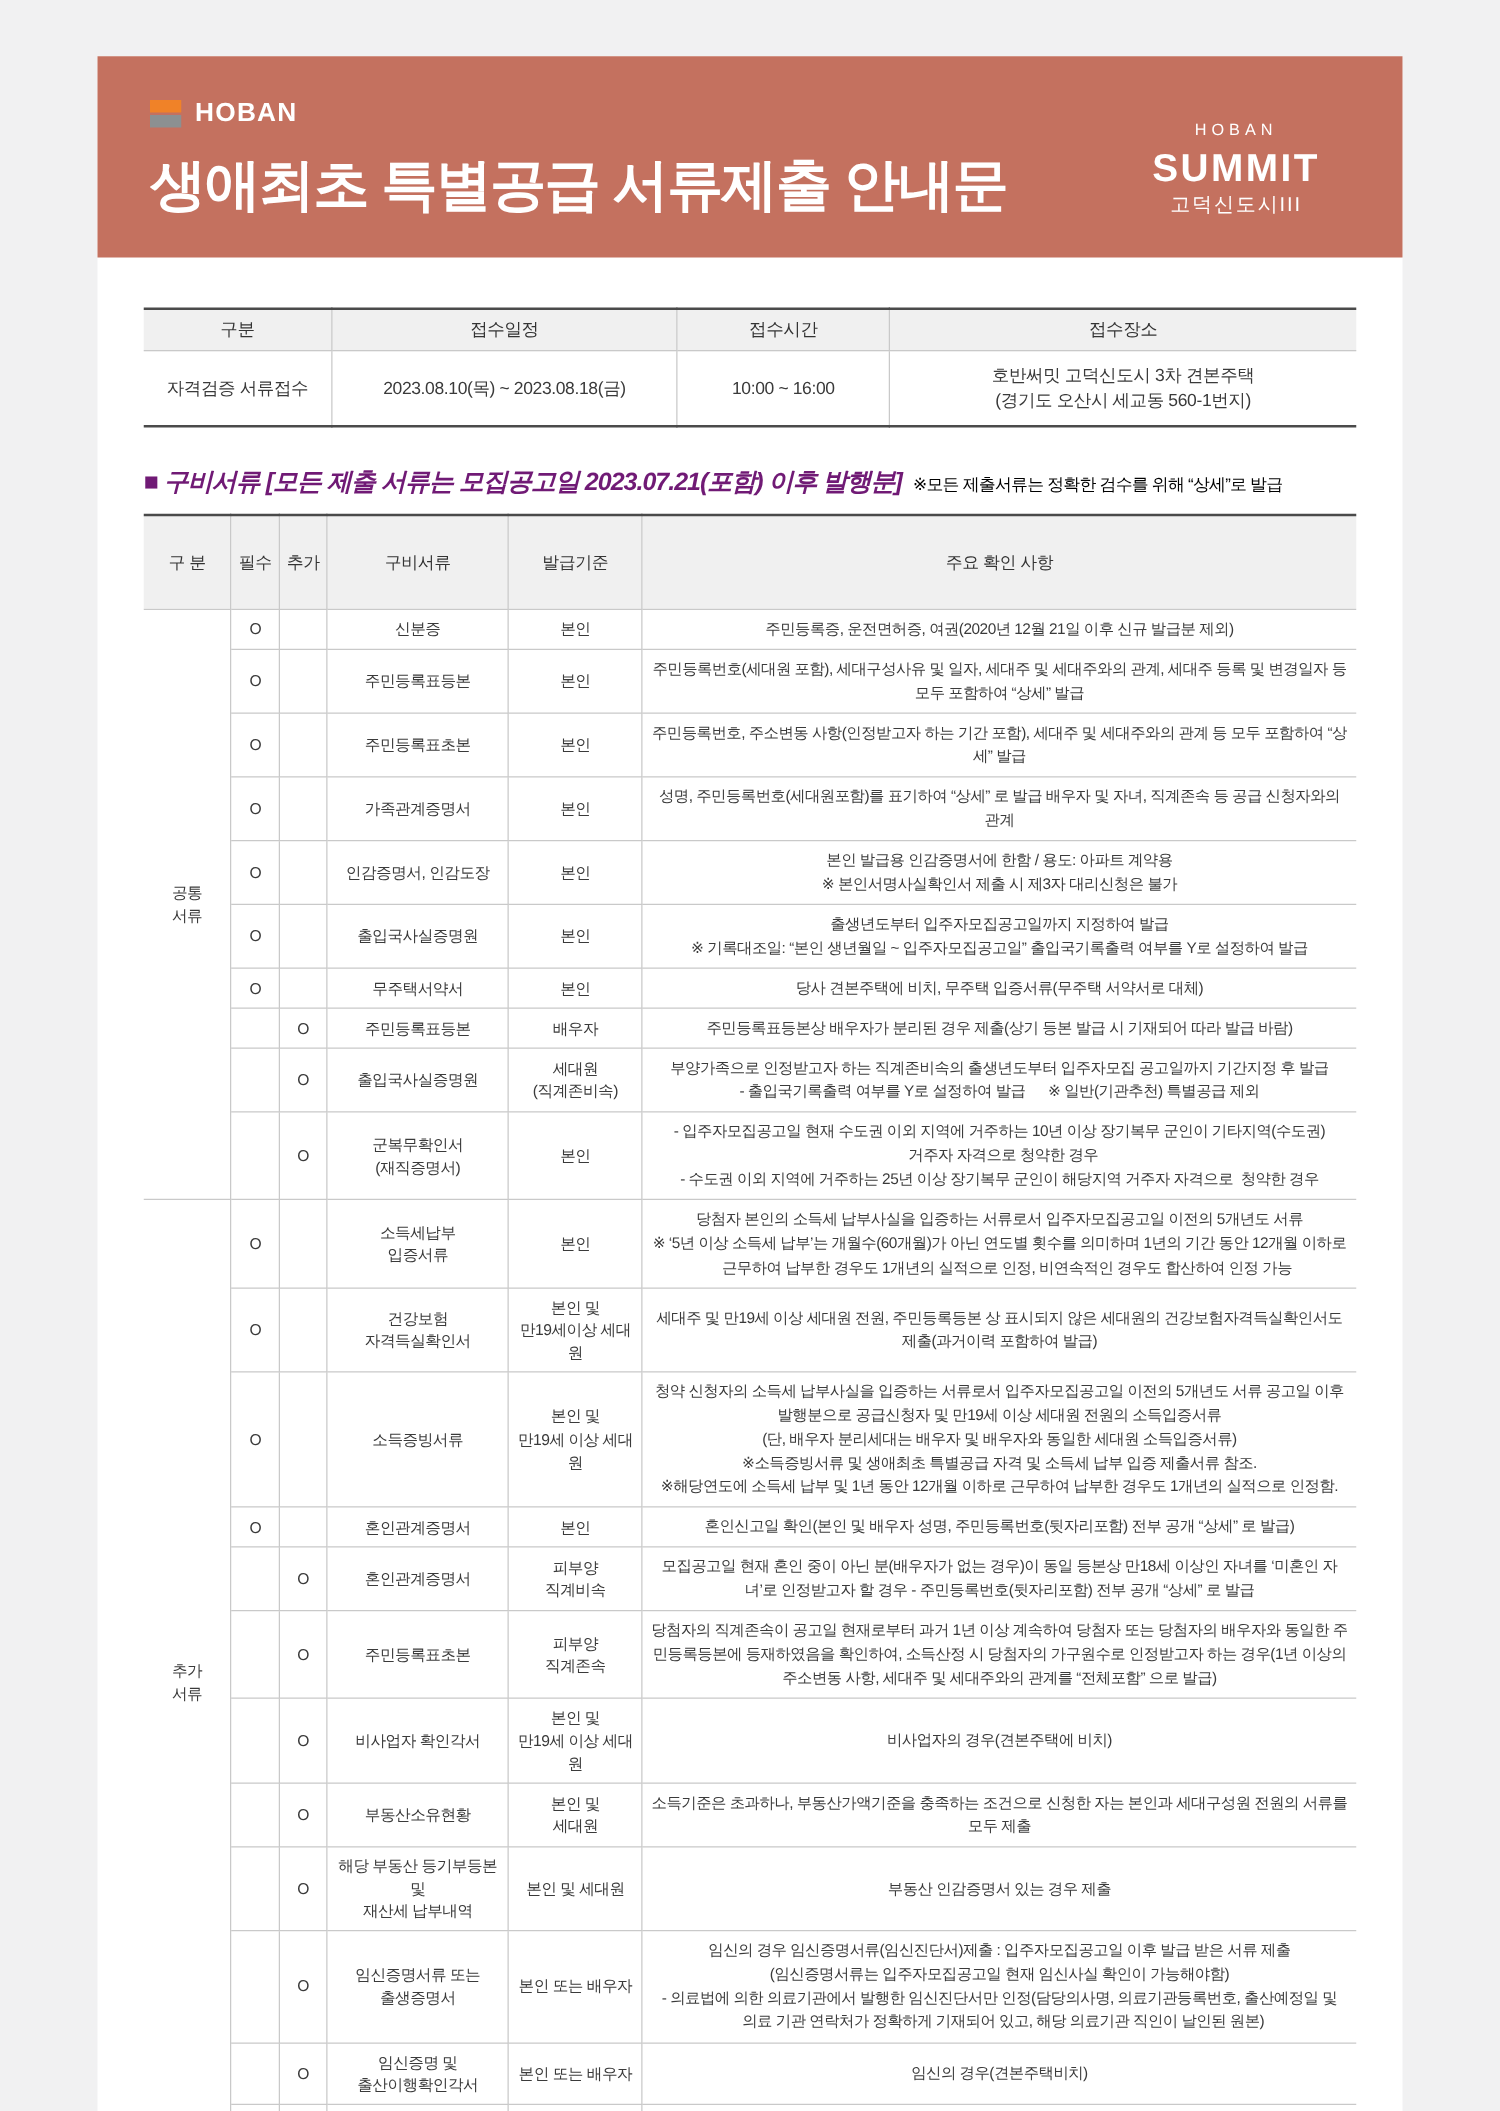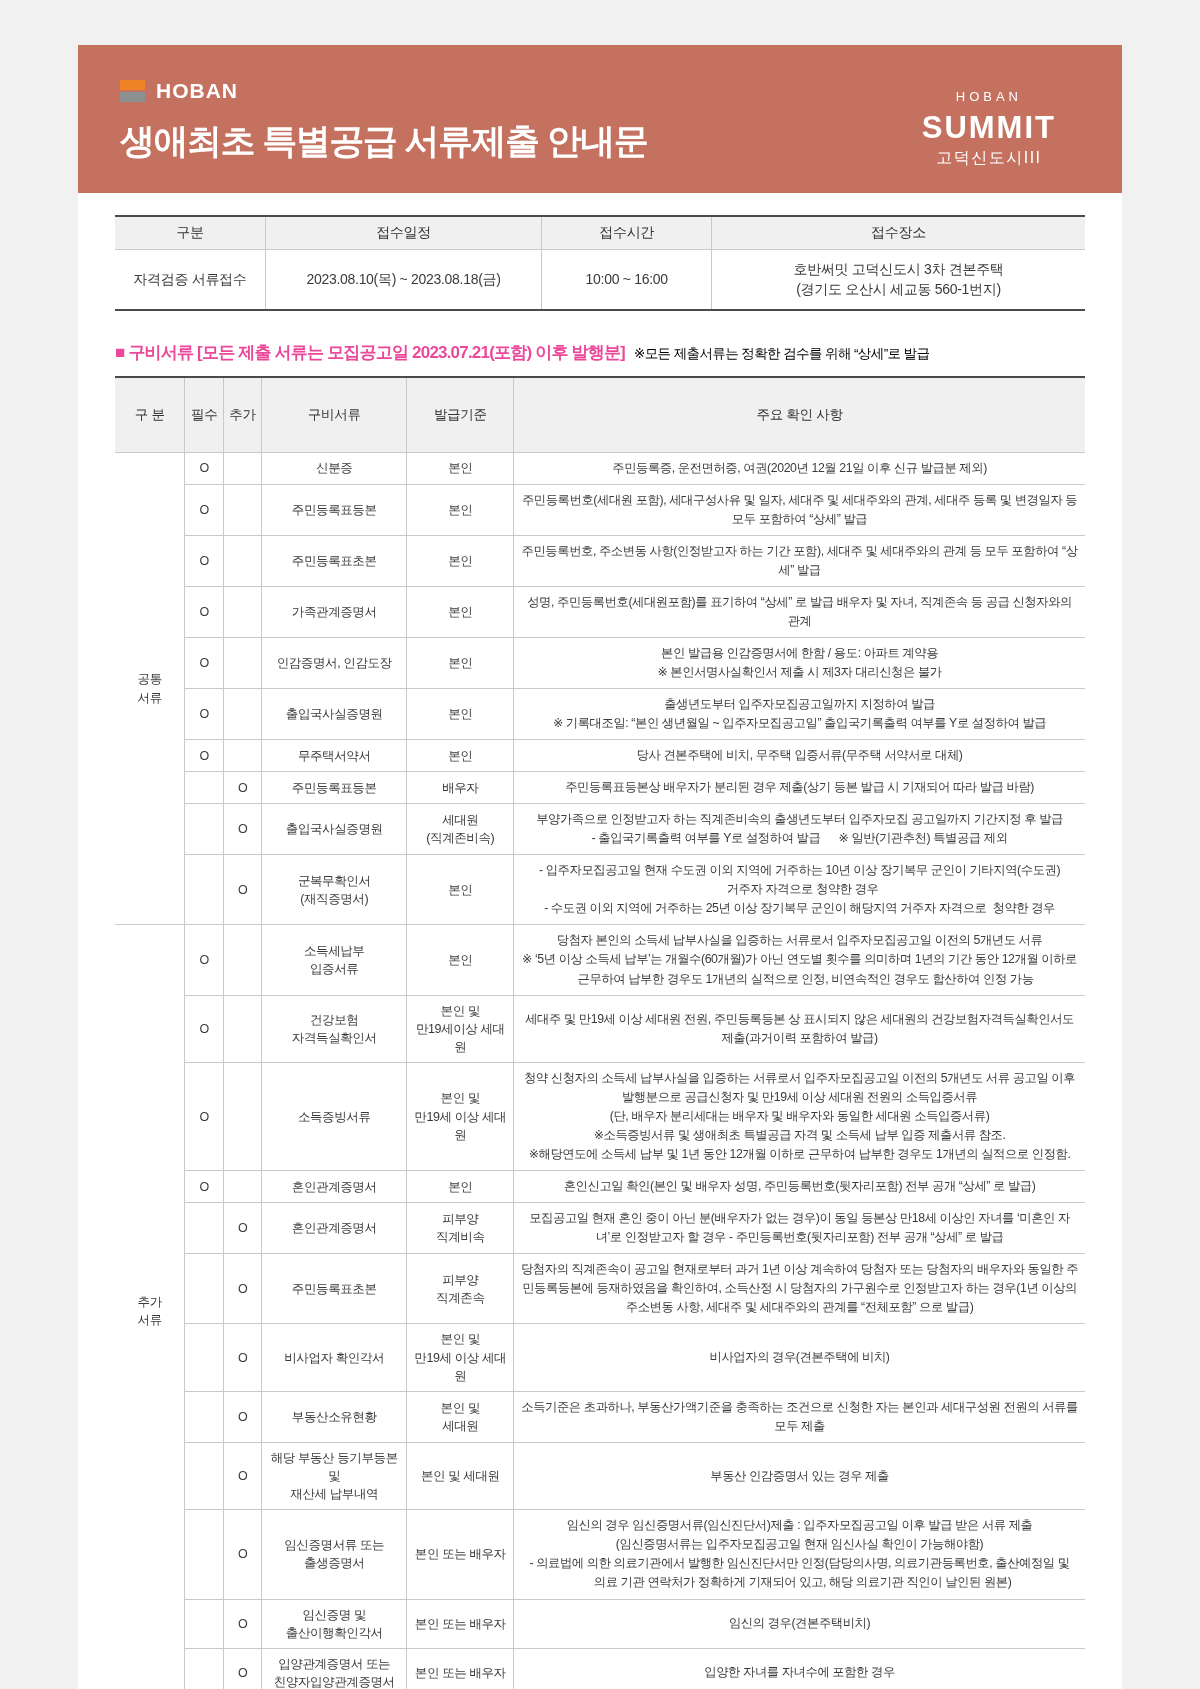--- a/index.html
+++ b/index.html
@@ -23,21 +23,21 @@
   }
   .brand { display:flex; align-items:center; gap:11px; }
   .brand-mark { display:flex; flex-direction:column; gap:2px; }
   .sq { display:block; width:25px; height:10px; }
   .sq-orange { background:#f08228; }
   .sq-gray   { background:#8c9091; }
   .brand-text { color:#fff; font-size:21px; font-weight:bold; letter-spacing:1px; }
   .hero-title {
     margin:15px 0 0 0;
     color:#ffffff;
-    font-size:35px;
+    font-size:45px;
     font-weight:bold;
     letter-spacing:-1.5px;
   }
   .summit {
     position:absolute;
     right:66px; top:50%;
     transform:translateY(-38%);
     text-align:center;
     color:#ffffff;
     line-height:1.1;
@@ -57,32 +57,32 @@
   th, td { border:1px solid #c9c9c9; }
   th:first-child, td:first-child { border-left:none; }
   th:last-child,  td:last-child  { border-right:none; }
   th {
     background:#f0f0f0;
     font-weight:normal;
     color:#333;
   }
 
   
-  .schedule { margin-top:22px; }
+  .schedule { margin-top:40px; }
   .schedule th { font-size:14px; padding:7px 4px; letter-spacing:-0.3px; }
   .schedule td {
     font-size:14px; text-align:center; padding:9px 6px;
     height:44px; letter-spacing:-0.3px; line-height:1.45;
   }
   .pre { white-space:pre-line; }
 
   
   .section-head { margin:30px 0 12px 0; display:flex; align-items:baseline; gap:9px; }
   .section-title {
-    color:#ec4899; font-size:17px; font-weight:bold; letter-spacing:-0.8px;
+    color:#701a75; font-size:20px; font-weight:bold; letter-spacing:-0.8px;font-style:italic;
   }
   .section-note { color:#000000; font-size:13.5px; letter-spacing:-0.6px; }
 
   
   .docs th { font-size:13.5px; padding:28px 3px; letter-spacing:-0.3px; }
   .docs td {
     font-size:12.5px; text-align:center; vertical-align:middle;
     padding:6px 6px; height:30px; letter-spacing:-0.4px; line-height:1.45;
   }
   .group-cell { font-size:13.5px; white-space:pre-line; line-height:1.55; background:#fff; }

